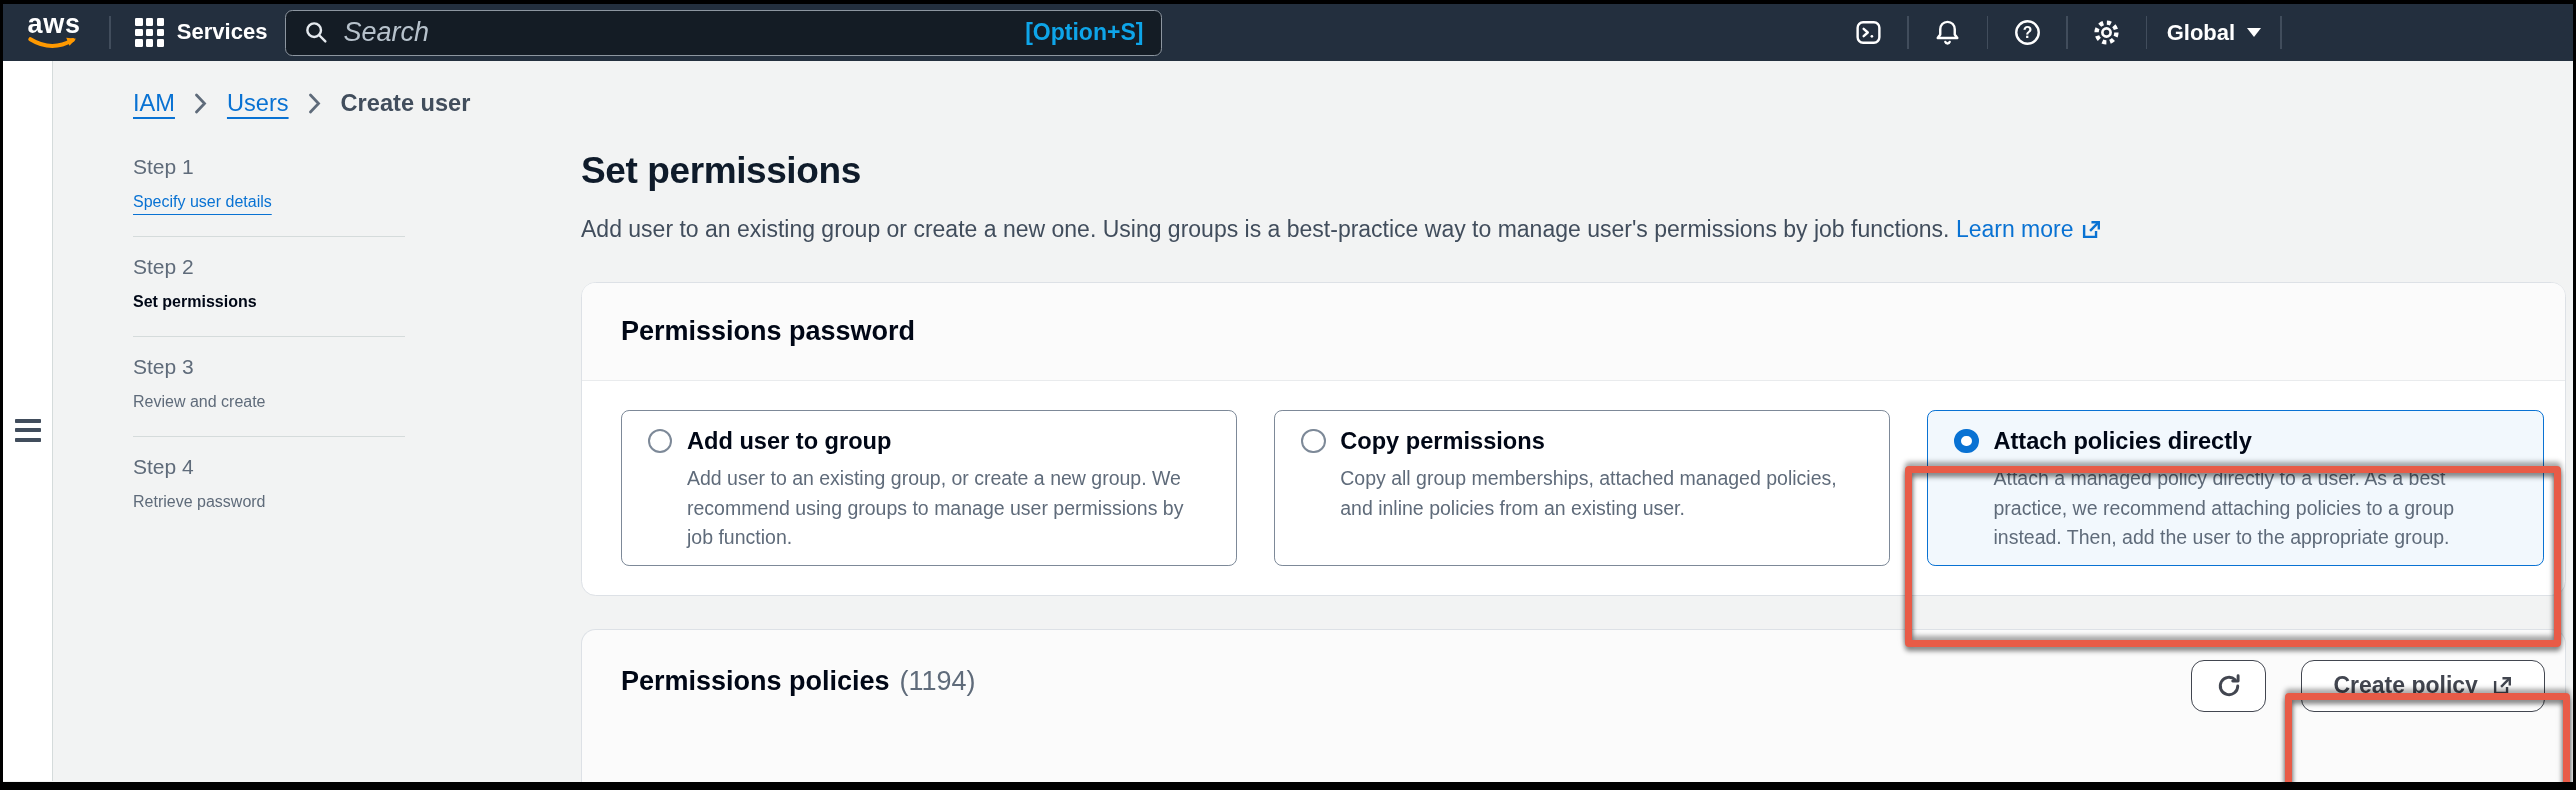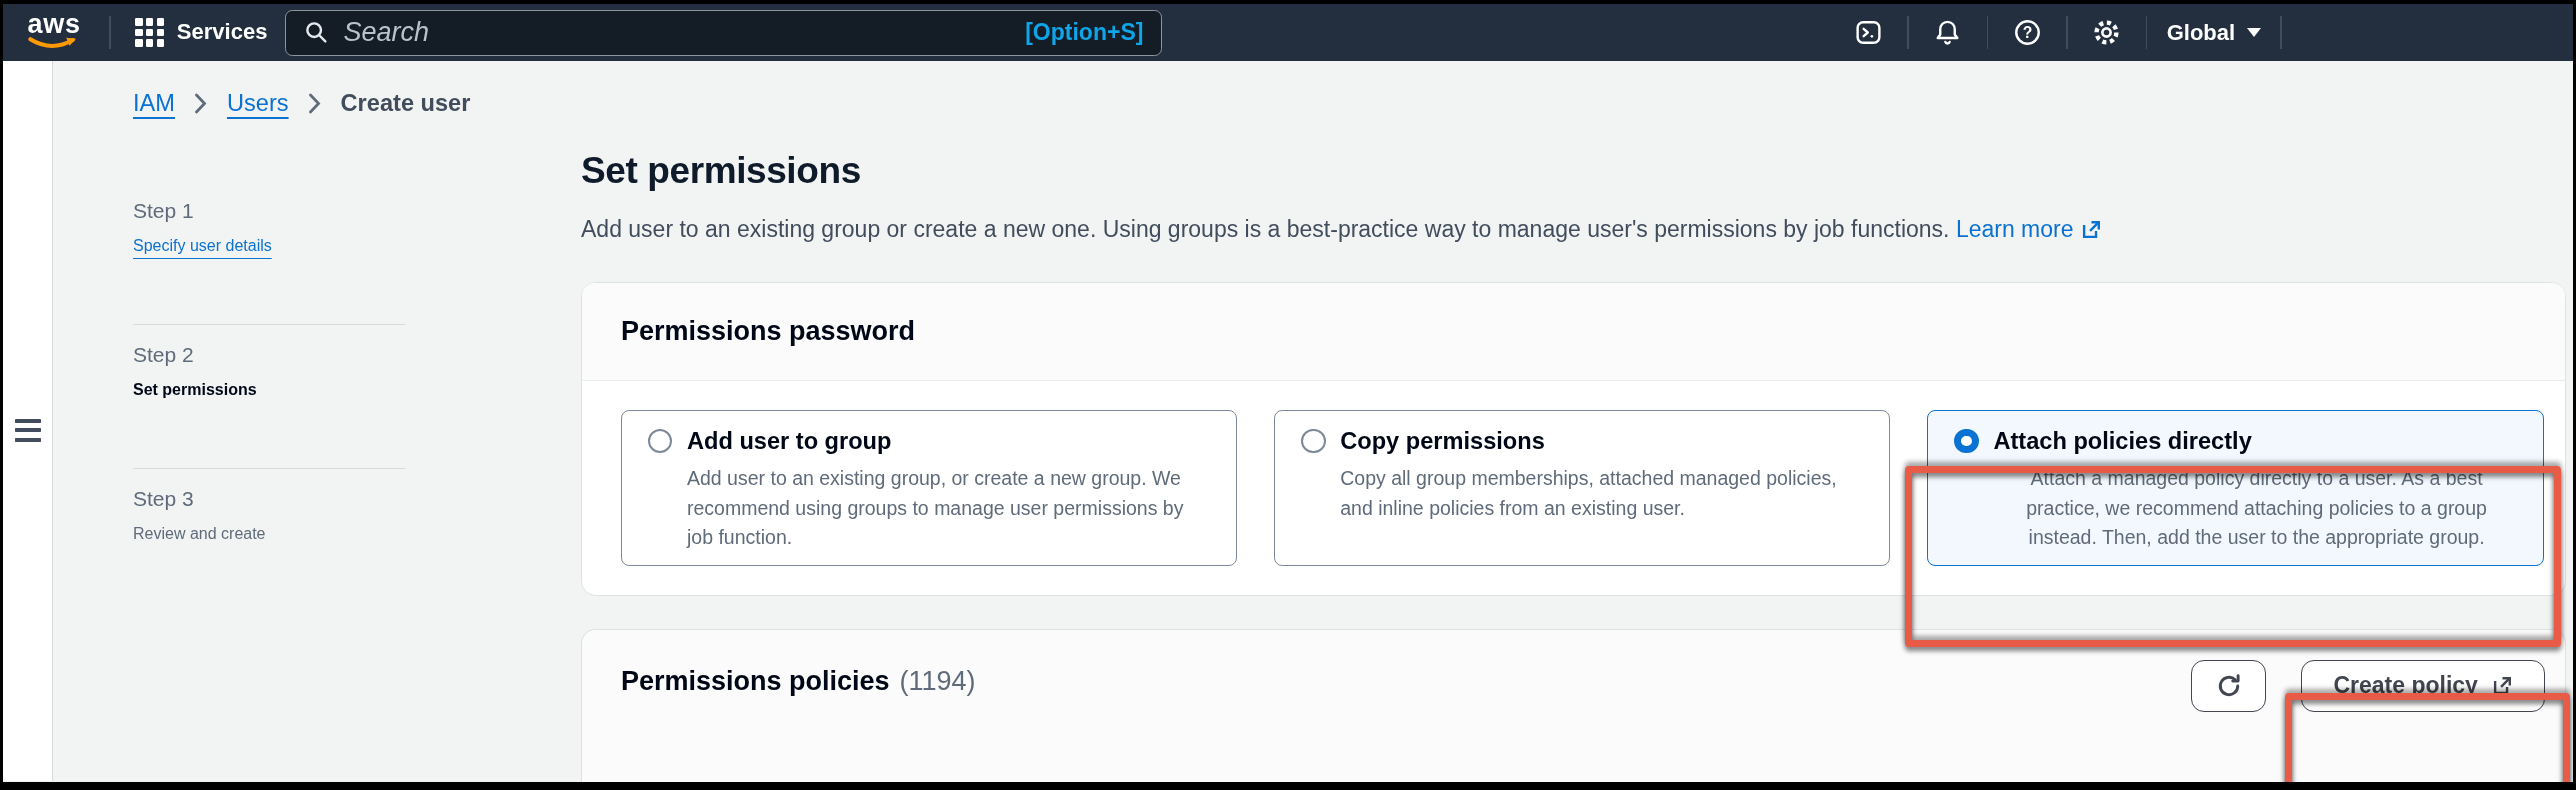--- a/index.html
+++ b/index.html
@@ -45,21 +45,21 @@
 
   .content { flex: 1; padding-left: 80px; }
   .breadcrumb { margin-top: 29px; display: flex; align-items: center; gap: 19.5px; font-size: 23.6px; }
   .crumb-link { color: #0972d3; text-decoration: underline; text-underline-offset: 5.7px; cursor: pointer; }
   .crumb-current { color: #414d5c; font-weight: 700; }
 
   .cols { display: flex; margin-top: 33px; }
 
   
   .steps { width: 272px; flex: none; }
-  .step { padding: 18px 0 24.4px; margin-top: 44px; }
+  .step { padding: 18px 0 24.4px; }
   .step + .step { border-top: 1.6px solid #d5dbdb; }
   .step:first-child { padding-top: 4.9px; }
   .step-label { font-size: 21px; color: #5f6b7a; margin-bottom: 14.6px; }
   .step-title { font-size: 16px; color: #5f6b7a; }
   .step-title.is-link { color: #0972d3; text-decoration: underline; text-underline-offset: 6.5px; cursor: pointer; }
   .step-title.is-current { color: #000716; font-weight: 700; }
 
   
   .main { flex: 1; margin-left: 176px; padding-right: 7.3px; }
   .page-title { font-size: 37px; font-weight: 700; color: #0f1b2a; letter-spacing: -0.4px; }
@@ -70,21 +70,21 @@
   .panel { background: #fff; border: 1.6px solid #dde1e6; border-radius: 14.6px; }
   .panel-head {
     background: #fbfbfb; border-bottom: 1.6px solid #e9ebed;
     border-radius: 13px 13px 0 0; padding: 33px 39px;
     font-size: 27px; font-weight: 700; color: #000716;
   }
   .count { font-weight: 400; color: #5f6b7a; margin-left: 9.8px; }
 
   .cards { display: flex; gap: 37px; padding: 29px 21px 29px 39px; }
   .card { flex: 1; border: 1.6px solid #7d8998; border-radius: 8.1px; padding: 16.3px 23px 13px 26px; background: #fff; cursor: pointer; }
-  .card.selected { border-color: #0972d3; background: #f2f8fd; text-align: center; }
+  .card.selected { border-color: #0972d3; background: #f2f8fd; }
   .card-top { display: flex; align-items: center; gap: 14.6px; }
   .radio { width: 24.4px; height: 24.4px; border-radius: 50%; border: 2.4px solid #7d8998; background: #fff; flex: none; cursor: pointer; }
   .radio.on { border: 7.3px solid #0972d3; }
   .card-title { font-size: 23.6px; font-weight: 700; color: #000716; }
   .card-desc { margin: 9.8px 0 0 39px; font-size: 19.5px; line-height: 1.5; color: #5f6b7a; max-width: 541px; }
 
   .panel.policies {
     margin-top: 33px; height: 179px; border-bottom: none; border-radius: 14.6px 14.6px 0 0;
     background: #fbfbfb; padding: 36px 19.5px 0 39px;
     display: flex; justify-content: space-between; align-items: flex-start;
@@ -214,20 +214,24 @@
             <div class="step-label">Step 1</div>
             <a class="step-title is-link">Specify user details</a>
           </div>
           <div class="step">
             <div class="step-label">Step 2</div>
             <div class="step-title is-current">Set permissions</div>
           </div>
           <div class="step">
             <div class="step-label">Step 3</div>
             <div class="step-title">Review and create</div>
+          </div>
+          <div class="step">
+            <div class="step-label">Step 4</div>
+            <div class="step-title">Retrieve password</div>
           </div>
         </nav>
 
         <main class="main">
           <h1 class="page-title">Set permissions</h1>
           <p class="page-desc">
             <span>Add user to an existing group or create a new one. Using groups is a best-practice way to manage user's permissions by job functions.</span>
             <a class="learn-more">
               <span>Learn more</span><svg class="ext-icon" width="22" height="22" viewBox="0 0 24 24" fill="none" stroke="#0972d3" stroke-width="2.6">
                   <path d="M4.5 6.5 v13 h13 v-6.5"></path>

